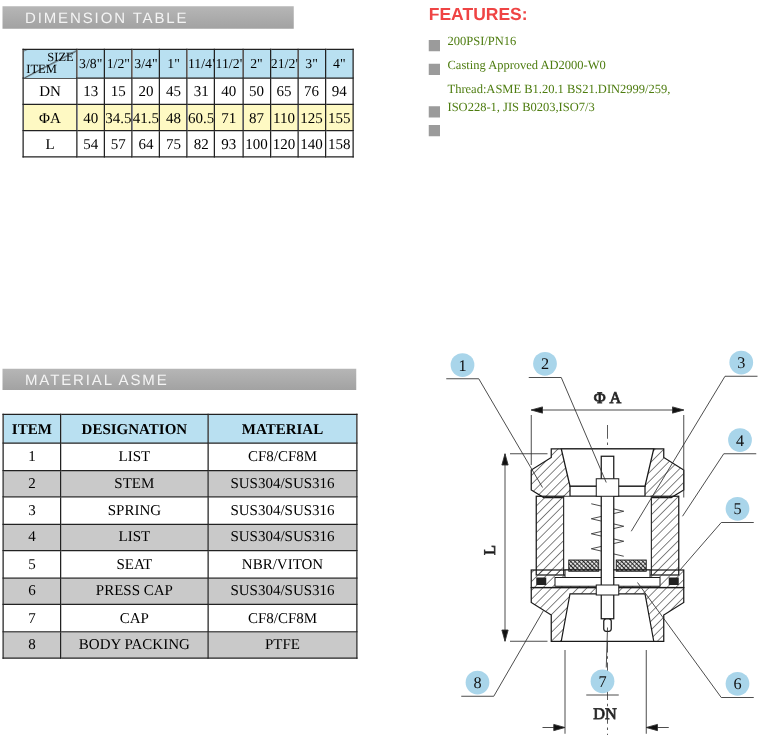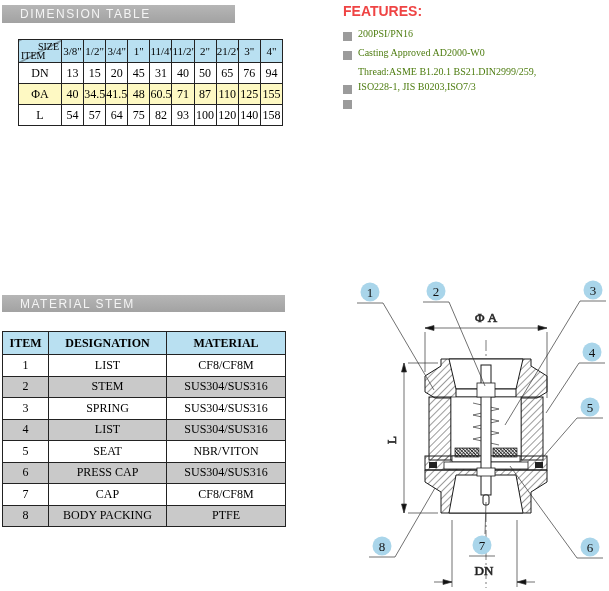--- a/index.html
+++ b/index.html
@@ -132,21 +132,21 @@
           <span class="feature-text">Thread:ASME B1.20.1 BS21.DIN2999/259,
 ISO228-1, JIS B0203,ISO7/3</span>
         </li>
         <li>
           <span class="sq"></span>
         </li>
       </ul>
   </div>
 
   <div class="bar bar-mat">
-    <span>MATERIAL STEM</span>
+    <span>MATERIAL ASME</span>
   </div>
 
   <table class="mat-table">
     <colgroup>
         <col class="c1">
         <col class="c2">
         <col class="c3">
       </colgroup>
     <thead>
         <tr id="mat-head-row">

